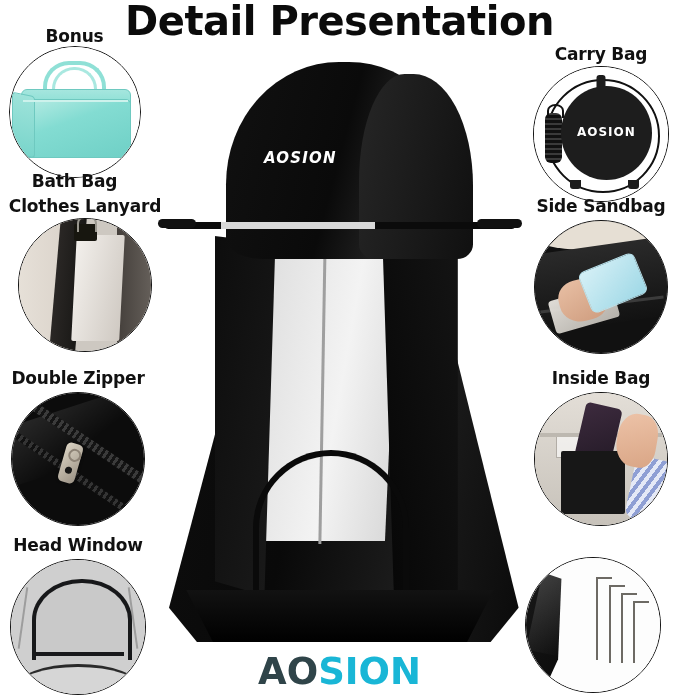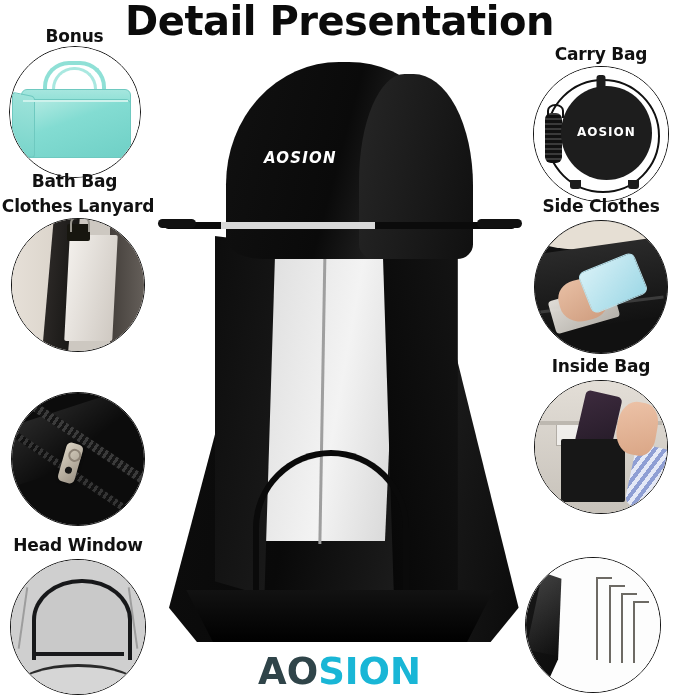--- a/index.html
+++ b/index.html
@@ -282,35 +282,36 @@
         <div class="bb-handle2"></div>
         <div class="bb-top"></div>
         <div class="bb-body"></div>
         <div class="bb-side"></div>
         <div class="bb-zip"></div>
       </div>
     </div>
     <div class="cap bottom">Bath Bag</div>
   </div>
 
-  <div class="callout" style="left:2px;top:196px;width:152px;height:155px;">
+  <div class="callout" style="left:9px;top:196px;width:152px;height:155px;">
     <div class="cap top">Clothes Lanyard</div>
     <div class="circle" style="top:22px;width:132px;height:132px;">
       <div class="lanyard-scene">
         <div class="ly-left"></div>
         <div class="ly-dark"></div>
         <div class="ly-right"></div>
         <div class="ly-cloth"></div>
         <div class="ly-clip"></div>
         <div class="ly-hook"></div>
       </div>
     </div>
   </div>
 
   <div class="callout" style="left:2px;top:368px;width:152px;height:158px;">
+    <div class="cap top">Double Zipper</div>
     <div class="circle" style="top:24px;width:132px;height:132px;">
       <div class="zip-scene">
         <div class="zip-sheen"></div>
         <div class="zip-tape"></div>
         <div class="zip-tape2"></div>
         <div class="zip-pull"></div>
       </div>
     </div>
   </div>
 
@@ -337,34 +338,34 @@
         <div class="cb-bag">
           <div class="lbl">AOSION</div>
         </div>
         <div class="cb-foot l"></div>
         <div class="cb-foot r"></div>
       </div>
     </div>
   </div>
 
   <div class="callout" style="right:2px;top:196px;width:152px;height:158px;">
-    <div class="cap top">Side Clothes</div>
+    <div class="cap top">Side Sandbag</div>
     <div class="circle" style="top:24px;width:132px;height:132px;">
       <div class="sw-scene">
         <div class="sw-top"></div>
         <div class="sw-fab"></div>
         <div class="sw-slitline"></div>
         <div class="sw-flap"></div>
         <div class="sw-hand"></div>
         <div class="sw-pouch"></div>
       </div>
     </div>
   </div>
 
-  <div class="callout" style="right:2px;top:356px;width:152px;height:158px;">
+  <div class="callout" style="right:2px;top:368px;width:152px;height:158px;">
     <div class="cap top">Inside Bag</div>
     <div class="circle" style="top:24px;width:132px;height:132px;">
       <div class="ib-scene">
         <div class="ib-wall"></div>
         <div class="ib-mesh"></div>
         <div class="ib-rail"></div>
         <div class="ib-phone"></div>
         <div class="ib-pocket"></div>
         <div class="ib-sleeve"></div>
         <div class="ib-hand"></div>

